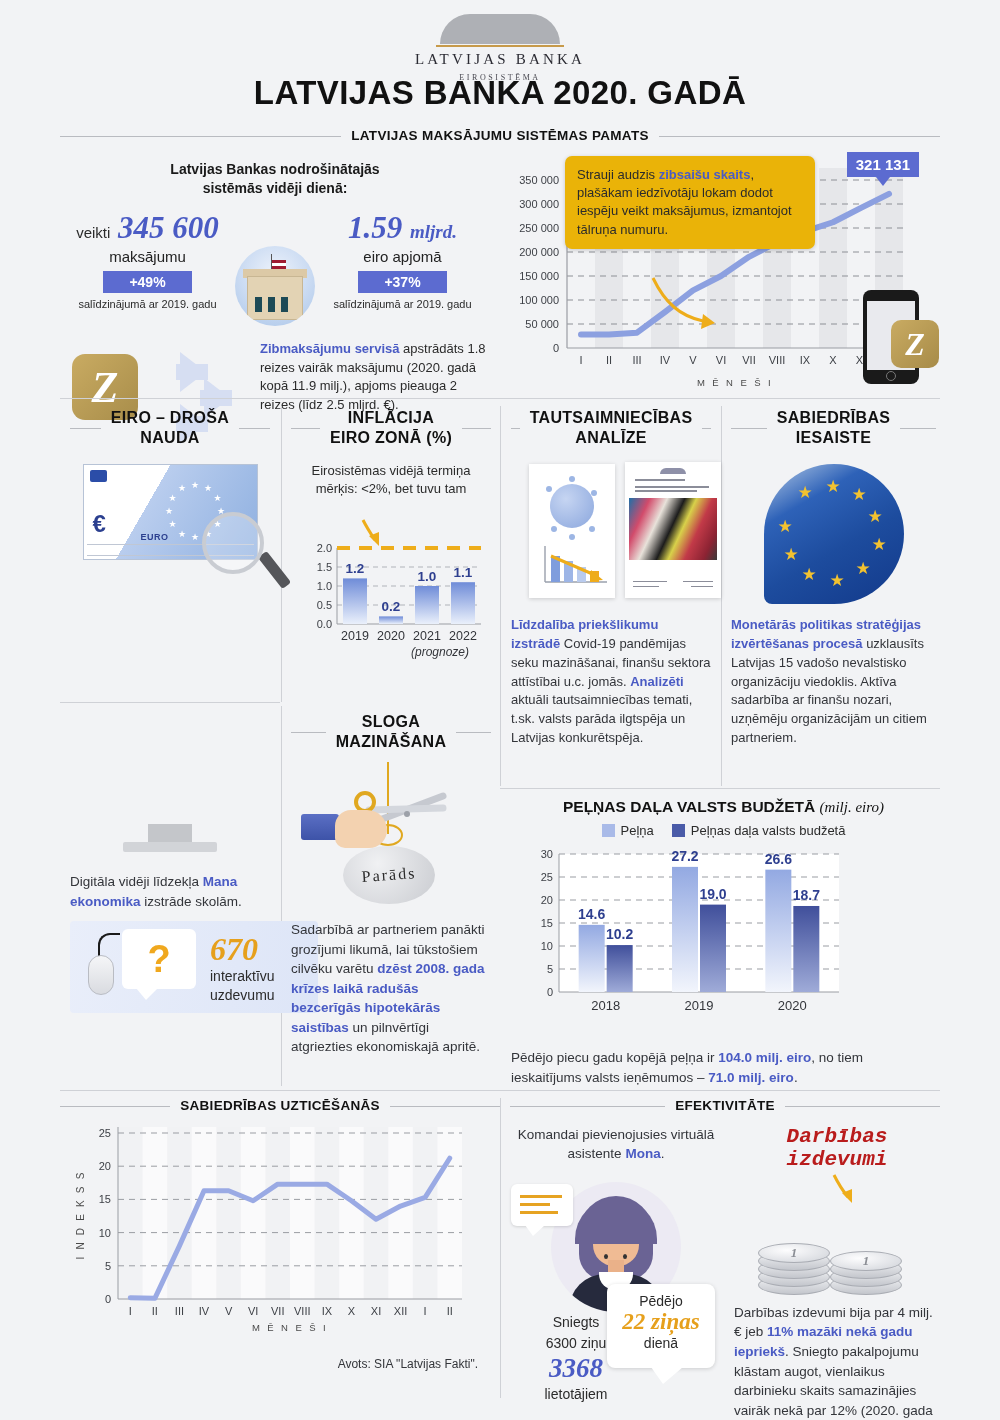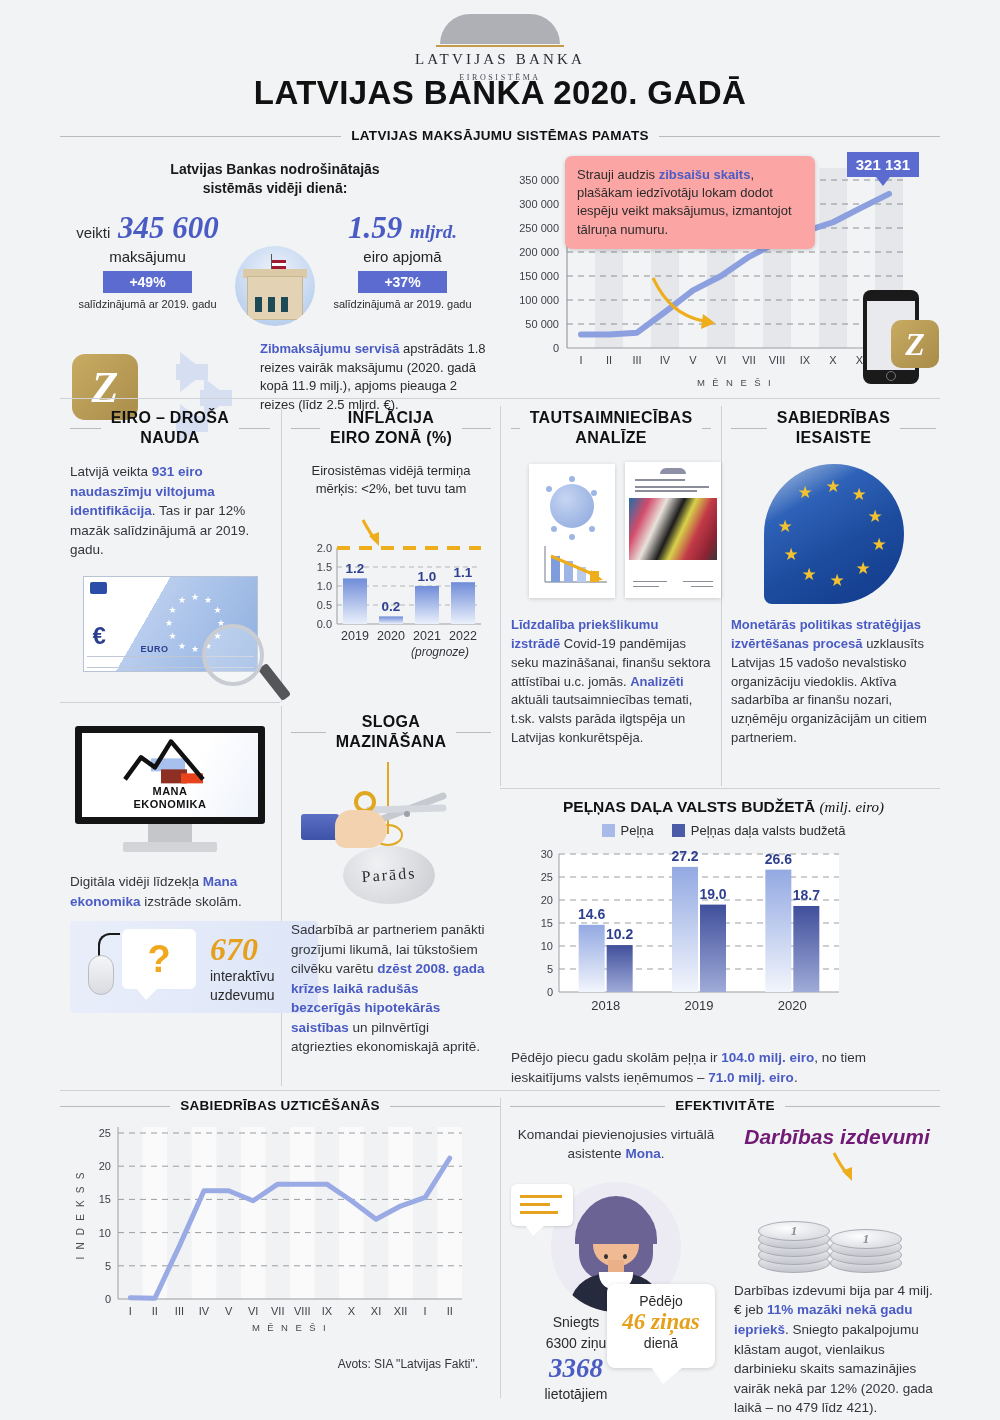--- a/index.html
+++ b/index.html
@@ -76,21 +76,21 @@
   .arrow-stack { position:absolute; left:84px; top:8px; width:110px; height:92px; }
   .arw { position:absolute; width:0; height:0; border-top:20px solid transparent;
     border-bottom:20px solid transparent; border-left:26px solid #d6def2; }
   .arw:after { content:""; position:absolute; left:-30px; top:-8px; width:32px; height:16px;
     background:#d6def2; }
   .zib-txt { position:absolute; left:200px; top:0; width:230px; font-size:13px; line-height:1.45; }
 
   
   #b1-right { position:absolute; left:505px; top:158px; width:440px; height:240px; }
   .chart-svg { display:block; }
-  .callout { position:absolute; left:60px; top:-2px; width:250px; background:#fca5a5;
+  .callout { position:absolute; left:60px; top:-2px; width:250px; background:#eab308;
     border-radius:7px; padding:10px 12px; font-size:13px; line-height:1.4;
     box-shadow:0 1px 4px rgba(0,0,0,.18); z-index:5; }
   .tag321 { position:absolute; right:26px; top:-6px; background:#5c6bd0; color:#fff;
     font-weight:bold; font-size:15px; padding:4px 9px; z-index:6; }
   .tag321:after { content:""; position:absolute; left:50%; margin-left:-7px; bottom:-9px;
     border-left:7px solid transparent; border-right:7px solid transparent;
     border-top:9px solid #5c6bd0; }
   .phone { position:absolute; right:26px; top:132px; width:56px; height:94px;
     background:#1a1a1a; border-radius:8px; z-index:3; }
   .phone-scr { position:absolute; left:4px; top:11px; right:4px; bottom:14px;
@@ -228,22 +228,22 @@
 
   
   .coins { position:relative; width:170px; height:84px; margin:6px auto 0; }
   .stack { position:absolute; bottom:0; width:72px; }
   .coin { position:absolute; width:72px; height:20px; border-radius:50%;
     background:linear-gradient(#f2f3f5,#c3c6cc); border:1px solid #a9acb3; }
   .coin-top { background:radial-gradient(ellipse at 40% 35%,#fdfdfe,#cfd2d8); }
   .c1 { position:absolute; left:50%; top:50%; transform:translate(-50%,-50%);
     font-family:"Liberation Serif", serif; font-style:italic; font-weight:bold;
     font-size:13px; color:#8b8e95; }
-  .darb-title { text-align:center; font-family:Liberation Sans, sans-serif; font-style:italic;
-    font-weight:bold; font-size:21px; color:#701a75; }
+  .darb-title { text-align:center; font-family:Liberation Mono, monospace; font-style:italic;
+    font-weight:bold; font-size:21px; color:#b91c1c; }
 </style>
 </head>
 <body>
 
 <div class="page">
 
   <div class="logo-wrap">
     <div class="logo-dome"></div>
     <div class="logo-name">LATVIJAS BANKA</div>
     <div class="logo-sub">EIROSISTĒMA</div>
@@ -366,23 +366,20 @@
   <div class="divider-v" style="left:500px;top:406px;height:380px;"></div>
   <div class="divider-v" style="left:721px;top:406px;height:380px;"></div>
 
   <div class="col-blk" style="left:70px;top:408px;width:200px;">
     <div class="sec-head small">
         <div class="ln"></div>
         <div class="tx">EIRO – DROŠA
 NAUDA</div>
         <div class="ln"></div>
       </div>
-    <div class="body-txt" style="margin-top:14px;font-size:13.5px;">
-      <span>Latvijā veikta </span><span class="blue">931 eiro naudaszīmju viltojuma identifikācija</span><span>. Tas ir par 12% mazāk salīdzinājumā ar 2019. gadu.</span>
-    </div>
     <div class="euro-note">
       <div class="note-bg"></div>
       <svg width="175" height="96" style="position:absolute;inset:0">
         <g id="note-stars">
             <text font-size="9" fill="#fff" text-anchor="middle" x="112" y="24">★</text>
             <text font-size="9" fill="#fff" text-anchor="middle" x="125" y="27.483339501604593">★</text>
             <text font-size="9" fill="#fff" text-anchor="middle" x="134.5166604983954" y="37">★</text>
             <text font-size="9" fill="#fff" text-anchor="middle" x="138" y="50">★</text>
             <text font-size="9" fill="#fff" text-anchor="middle" x="134.5166604983954" y="63">★</text>
             <text font-size="9" fill="#fff" text-anchor="middle" x="125" y="72.51666049839541">★</text>
@@ -524,36 +521,20 @@
       <span class="blue">Monetārās politikas stratēģijas izvērtēšanas procesā</span><span> uzklausīts Latvijas 15 vadošo nevalstisko organizāciju viedoklis. Aktīva sadarbība ar finanšu nozari, uzņēmēju organizācijām un citiem partneriem.</span>
     </div>
   </div>
 
   <div class="divider-h" style="left:60px;top:702px;width:220px;"></div>
   <div class="divider-v" style="left:281px;top:706px;height:380px;"></div>
   <div class="divider-h" style="left:500px;top:788px;width:440px;"></div>
 
   <div class="col-blk" style="left:70px;top:712px;width:200px;">
     <div class="monitor">
-      <div class="mon-frame">
-          <div class="mon-scr">
-        <div class="me-logo">
-          <div class="me-bars">
-            <div class="me-b" style="left:36px;bottom:12px;width:34px;height:13px;background:#a8c0ee"></div>
-            <div class="me-b" style="left:46px;bottom:0;width:26px;height:14px;background:#8e2f24"></div>
-            <div class="me-b" style="left:66px;bottom:0;width:22px;height:10px;background:#e8431c"></div>
-            <svg width="110" height="44" style="position:absolute;left:0;top:0">
-              <polyline points="10,40 26,18 40,28 56,2 88,40" fill="none" stroke="#111" stroke-width="4.5" stroke-linejoin="round"></polyline>
-            </svg>
-          </div>
-          <div class="me-txt">MANA</div>
-          <div class="me-txt">EKONOMIKA</div>
-        </div>
-      </div>
-        </div>
       <div class="mon-neck"></div>
         <div class="mon-base"></div>
     </div>
     <div class="body-txt" style="margin-top:14px;font-size:13.5px;">
       <span>Digitāla vidēji līdzekļa </span><span class="blue">Mana ekonomika</span><span> izstrāde skolām.</span>
     </div>
     <div class="box670">
       <div class="mcord"></div>
       <div class="mouse"></div>
       <div class="bubble-q">
@@ -650,21 +631,21 @@
           <text font-size="14" font-weight="bold" fill="#2e3f8f" text-anchor="middle" font-family="&quot;Liberation Sans&quot;,sans-serif" x="267.3333333333333" y="21.639999999999986">26.6</text>
           <text font-size="14" font-weight="bold" fill="#2e3f8f" text-anchor="middle" font-family="&quot;Liberation Sans&quot;,sans-serif" x="295.3333333333333" y="57.980000000000004">18.7</text>
         </g>
       <g id="pel-xticks">
           <text font-size="13" fill="#33353a" text-anchor="middle" font-family="&quot;Liberation Sans&quot;,sans-serif" x="94.66666666666666" y="168">2018</text>
           <text font-size="13" fill="#33353a" text-anchor="middle" font-family="&quot;Liberation Sans&quot;,sans-serif" x="188" y="168">2019</text>
           <text font-size="13" fill="#33353a" text-anchor="middle" font-family="&quot;Liberation Sans&quot;,sans-serif" x="281.3333333333333" y="168">2020</text>
         </g>
     </svg>
     <div class="body-txt" style="font-size:13.5px;margin-top:2px;">
-      <span>Pēdējo piecu gadu skolām peļņa ir </span><span class="blue">104.0 milj. eiro</span><span>, no tiem ieskaitījums valsts ieņēmumos – </span><span class="blue">71.0 milj. eiro</span><span>.</span>
+      <span>Pēdējo piecu gadu kopējā peļņa ir </span><span class="blue">104.0 milj. eiro</span><span>, no tiem ieskaitījums valsts ieņēmumos – </span><span class="blue">71.0 milj. eiro</span><span>.</span>
     </div>
   </div>
 
   <div class="divider-h" style="left:60px;top:1090px;width:880px;"></div>
   <div class="divider-v" style="left:500px;top:1098px;height:300px;"></div>
 
   <div class="col-blk" style="left:60px;top:1098px;width:440px;">
     <div class="sec-head">
         <div class="ln"></div>
         <div class="tx">SABIEDRĪBAS UZTICĒŠANĀS</div>
@@ -751,21 +732,21 @@
             <div class="b-ln" style="top:27px;width:38px"></div>
           </div>
           <div class="sniegts">
             <div>Sniegts</div>
             <div>6300 ziņu</div>
             <div class="n3368">3368</div>
             <div>lietotājiem</div>
           </div>
           <div class="b-avg">
             <div style="font-size:14px">Pēdējo</div>
-            <div class="avg-n">46 ziņas</div>
+            <div class="avg-n">22 ziņas</div>
             <div style="font-size:14px">dienā</div>
           </div>
         </div>
       </div>
       <div style="width:218px;padding-left:12px;">
         <div class="darb-title">Darbības izdevumi</div>
         <svg width="190" height="34" style="display:block;margin:0 auto">
           <path d="M92,4 C97,14 101,20 106,26" stroke="#eead1a" stroke-width="3" fill="none"></path>
           <polygon points="100,22 110,32 110,18" fill="#eead1a"></polygon>
         </svg>

